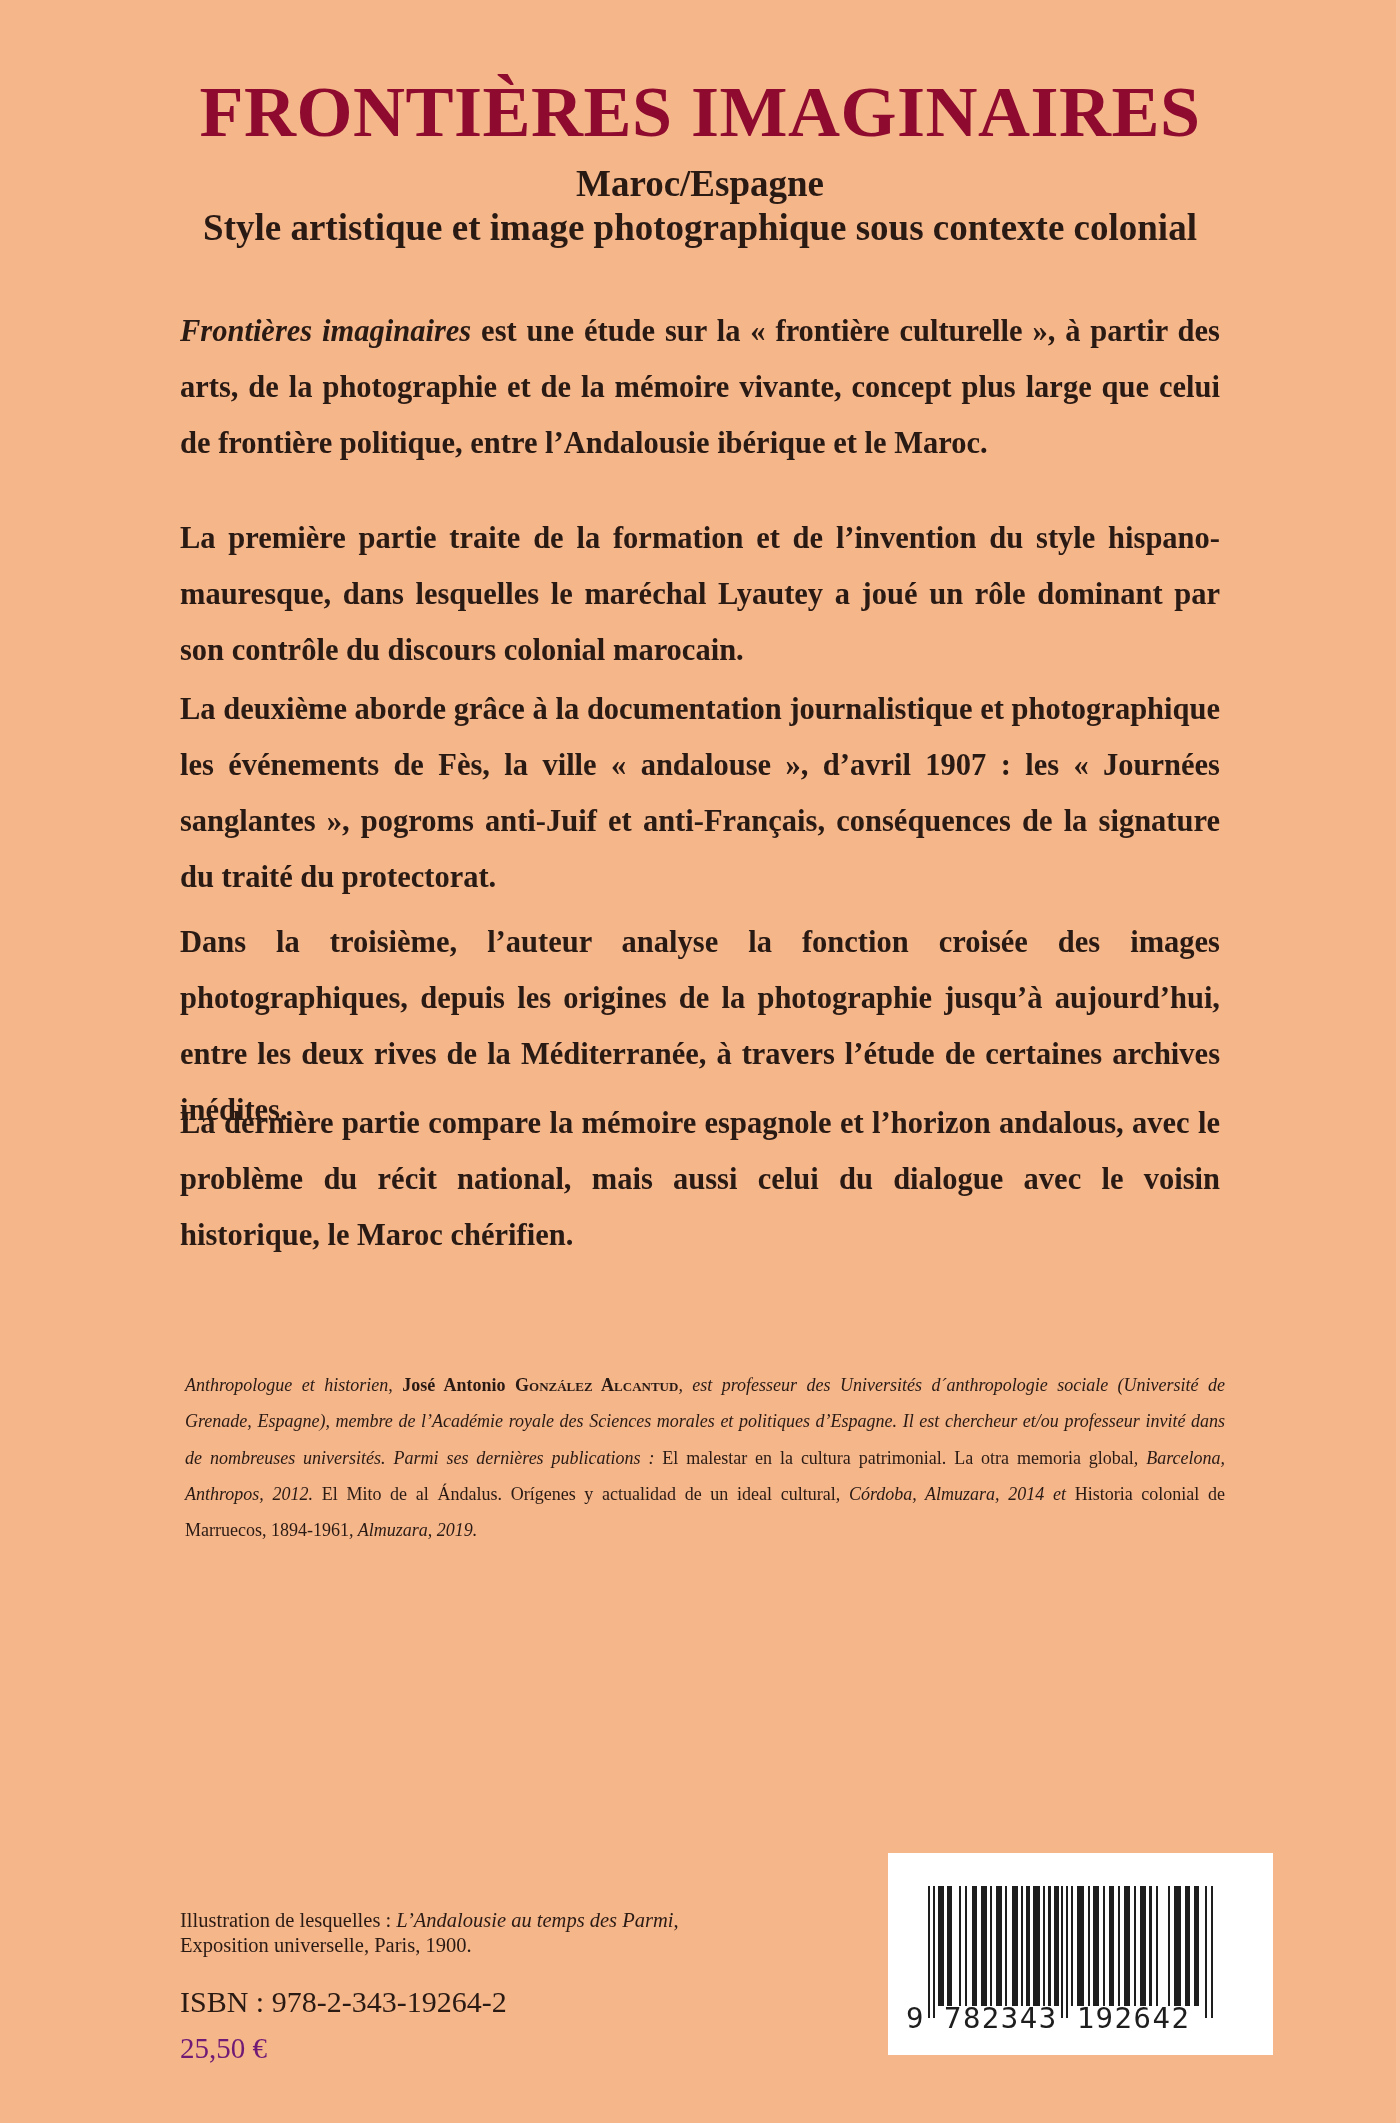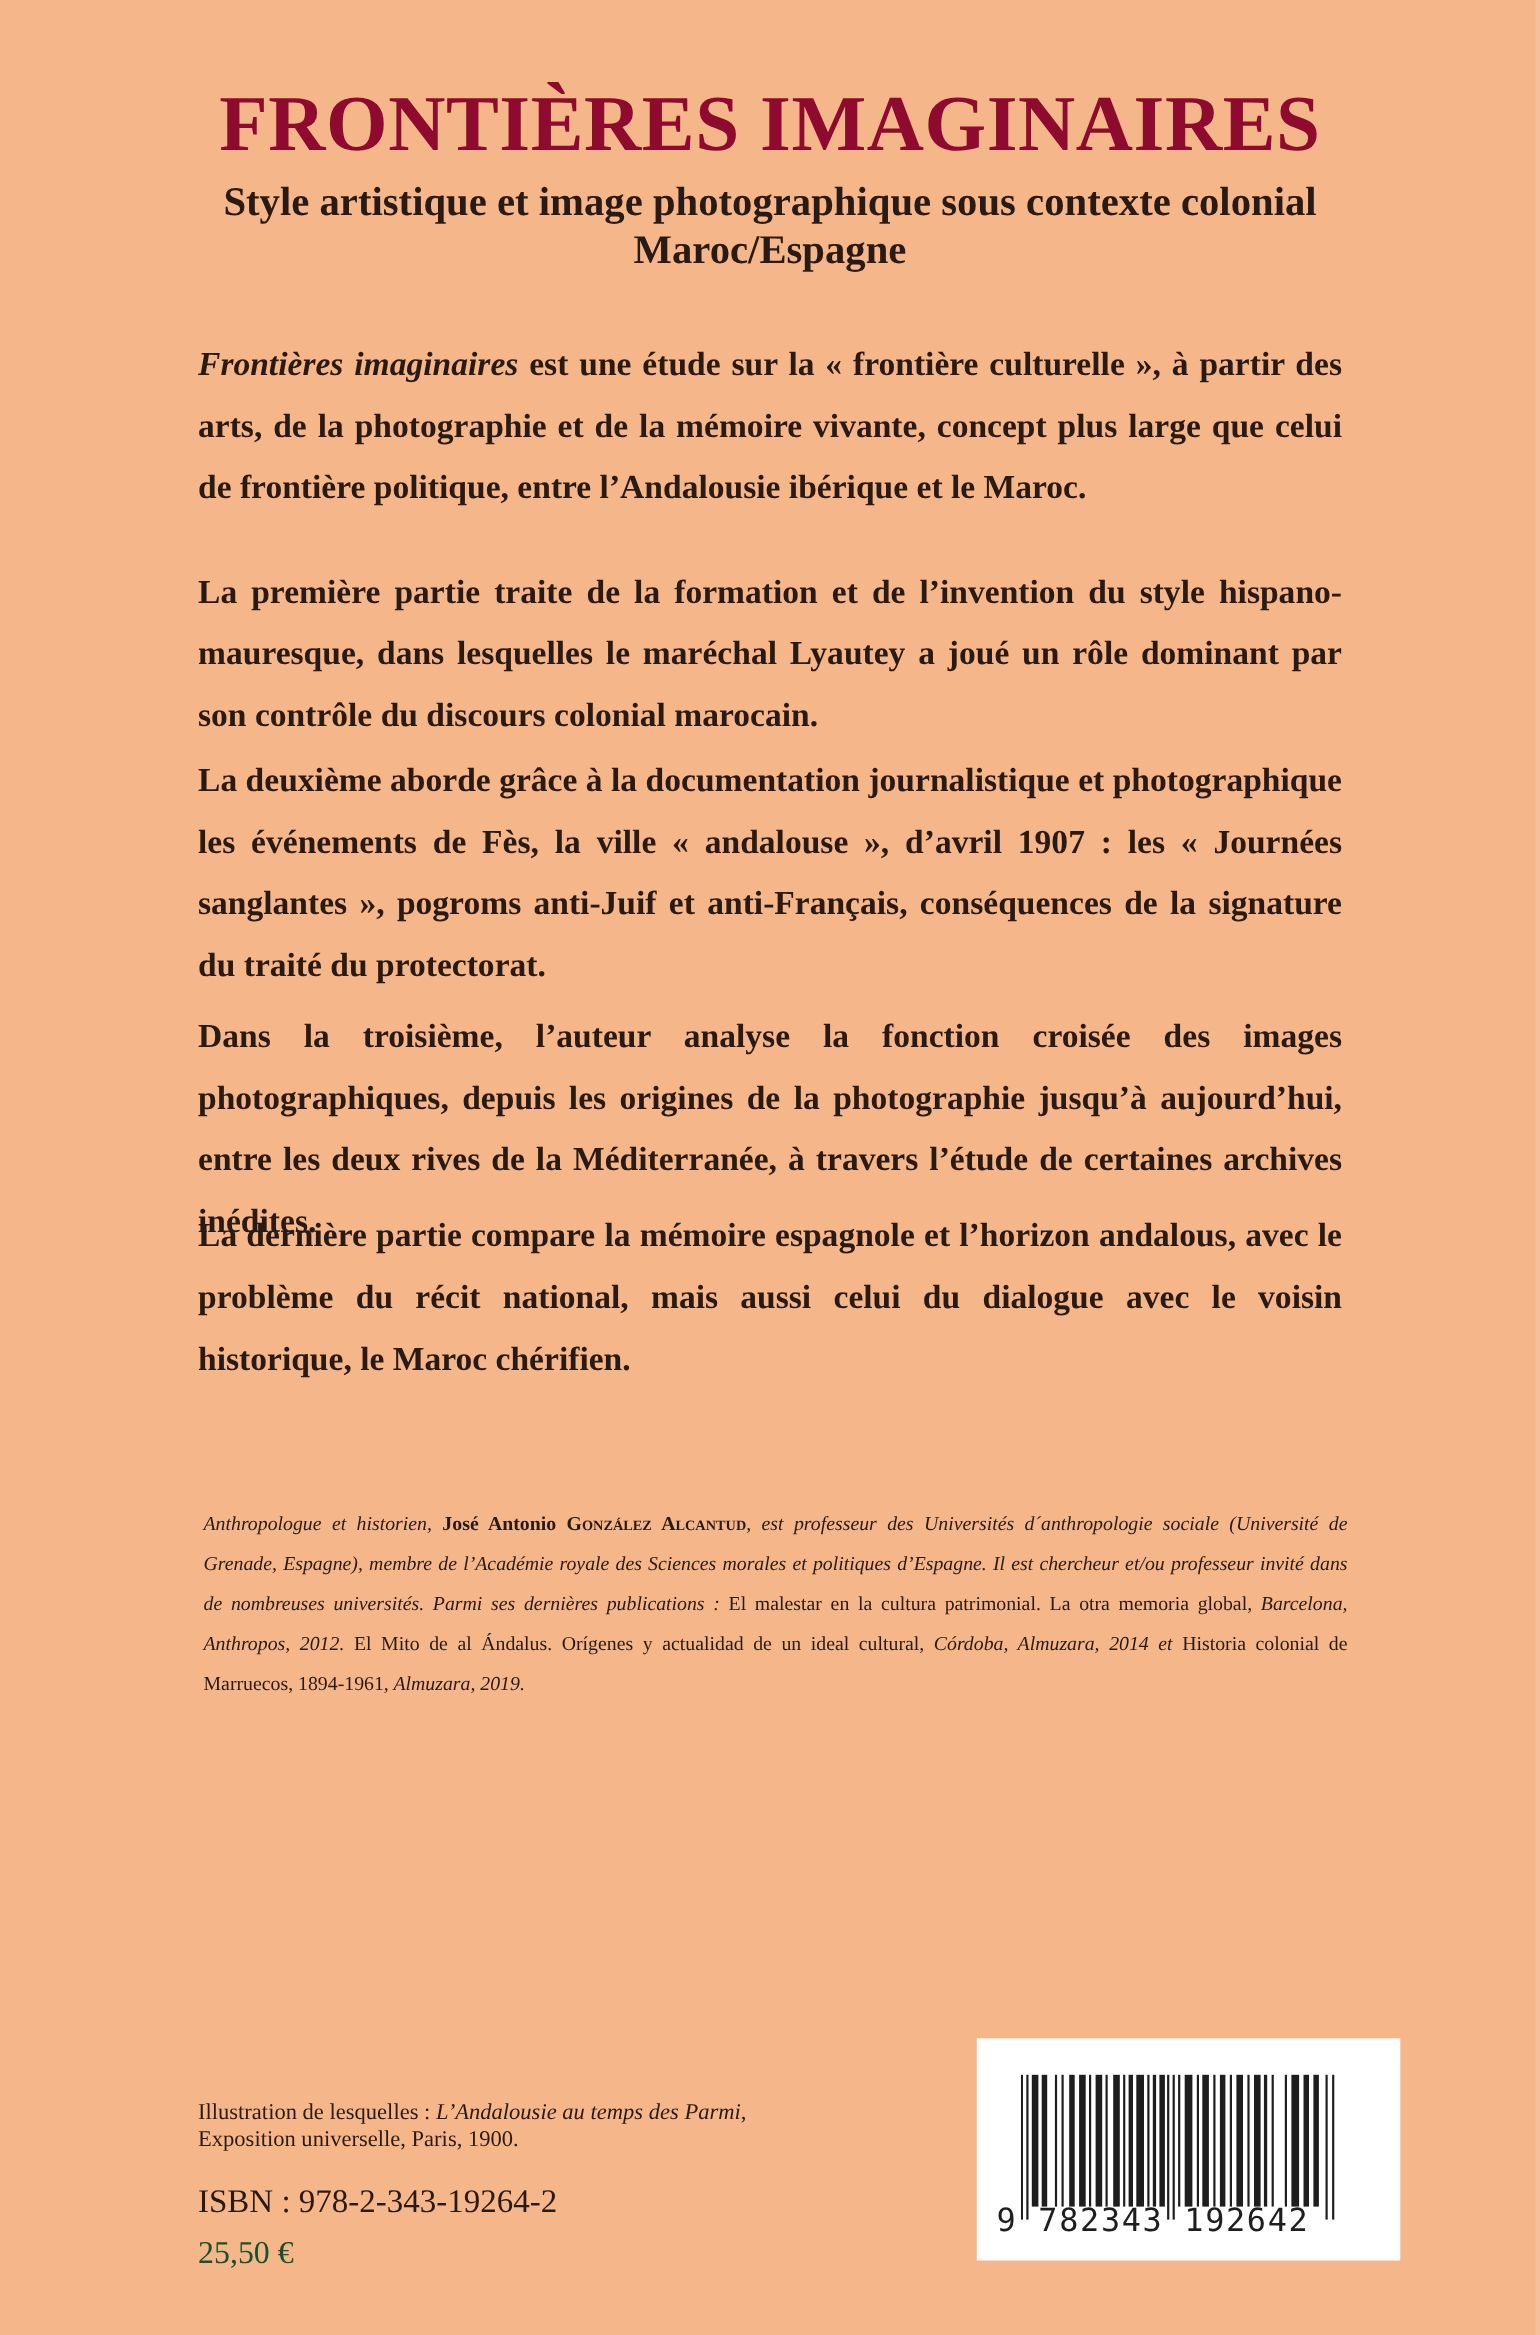--- a/index.html
+++ b/index.html
@@ -58,21 +58,21 @@
     }
     .footer-credit .it { font-style: italic; }
     .isbn {
       position: absolute; left: 180px; top: 1988px;
       font-size: 30px; line-height: 28px;
       margin: 0;
     }
     .price {
       position: absolute; left: 180px; top: 2030px;
       font-size: 29px; line-height: 36px;
-      color: #14532d;
+      color: #701a75;
       margin: 0;
     }
     .barcode-box {
       position: absolute; left: 888px; top: 1853px;
       width: 350px; height: 202px;
       background: #ffffff;
       padding-left: 35px;
     }
     .barcode-bars {
       position: absolute; left: 40px; top: 33px; width: 294px; height: 132px;
@@ -87,22 +87,22 @@
     }
   </style>
 </head>
 <body>
 
 <div class="edge-strip"></div>
 
 <h1 class="title">FRONTIÈRES IMAGINAIRES</h1>
 
 <div class="subtitle">
+  <div>Maroc/Espagne</div>
   <div>Style artistique et image photographique sous contexte colonial</div>
-  <div>Maroc/Espagne</div>
 </div>
 
 <p class="body-block" style="top:303px;"><em>Frontières imaginaires</em><span> est une étude sur la « frontière culturelle », à partir des arts, de la photographie et de la mémoire vivante, concept plus large que celui de frontière politique, entre l’Andalousie ibérique et le Maroc.</span></p>
 
 <p class="body-block" style="top:510px;">La première partie traite de la formation et de l’invention du style hispano-mauresque, dans lesquelles le maréchal Lyautey a joué un rôle dominant par son contrôle du discours colonial marocain.</p>
 
 <p class="body-block" style="top:681px;">La deuxième aborde grâce à la documentation journalistique et photographique les événements de Fès, la ville « andalouse », d’avril 1907 : les « Journées sanglantes », pogroms anti-Juif et anti-Français, conséquences de la signature du traité du protectorat.</p>
 
 <p class="body-block" style="top:914px;">Dans la troisième, l’auteur analyse la fonction croisée des images photographiques, depuis les origines de la photographie jusqu’à aujourd’hui, entre les deux rives de la Méditerranée, à travers l’étude de certaines archives inédites.</p>
 

